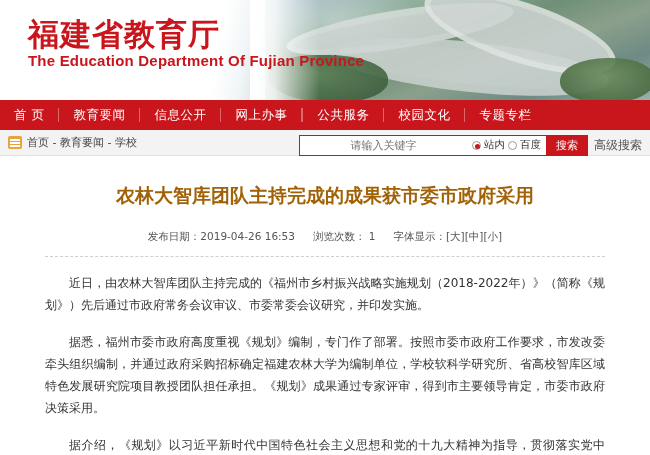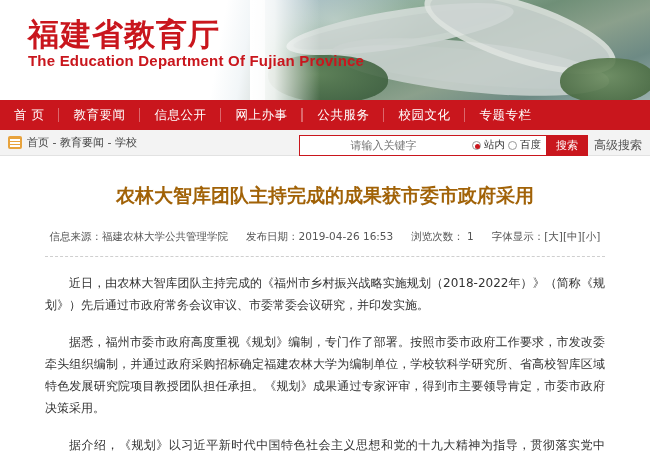--- a/index.html
+++ b/index.html
@@ -306,23 +306,20 @@
       <div class="search-btn">搜索</div>
       <div class="adv-search">高级搜索</div>
     </div>
   </div>
 
   <div class="article">
     <div class="title">农林大智库团队主持完成的成果获市委市政府采用</div>
 
     <div class="meta">
       <div>
-        <span>信息来源：</span><span>福建农林大学公共管理学院</span>
-      </div>
-      <div>
         <span>发布日期：</span><span>2019-04-26 16:53</span>
       </div>
       <div>
         <span>浏览次数：</span>
         <span>1</span>
       </div>
       <div class="fs-links">
         <span>字体显示：</span><span class="sep">[</span><span>大</span><span class="sep">]</span><span class="sep">[</span><span>中</span><span class="sep">]</span><span class="sep">[</span><span>小</span><span class="sep">]</span>
       </div>
     </div>

